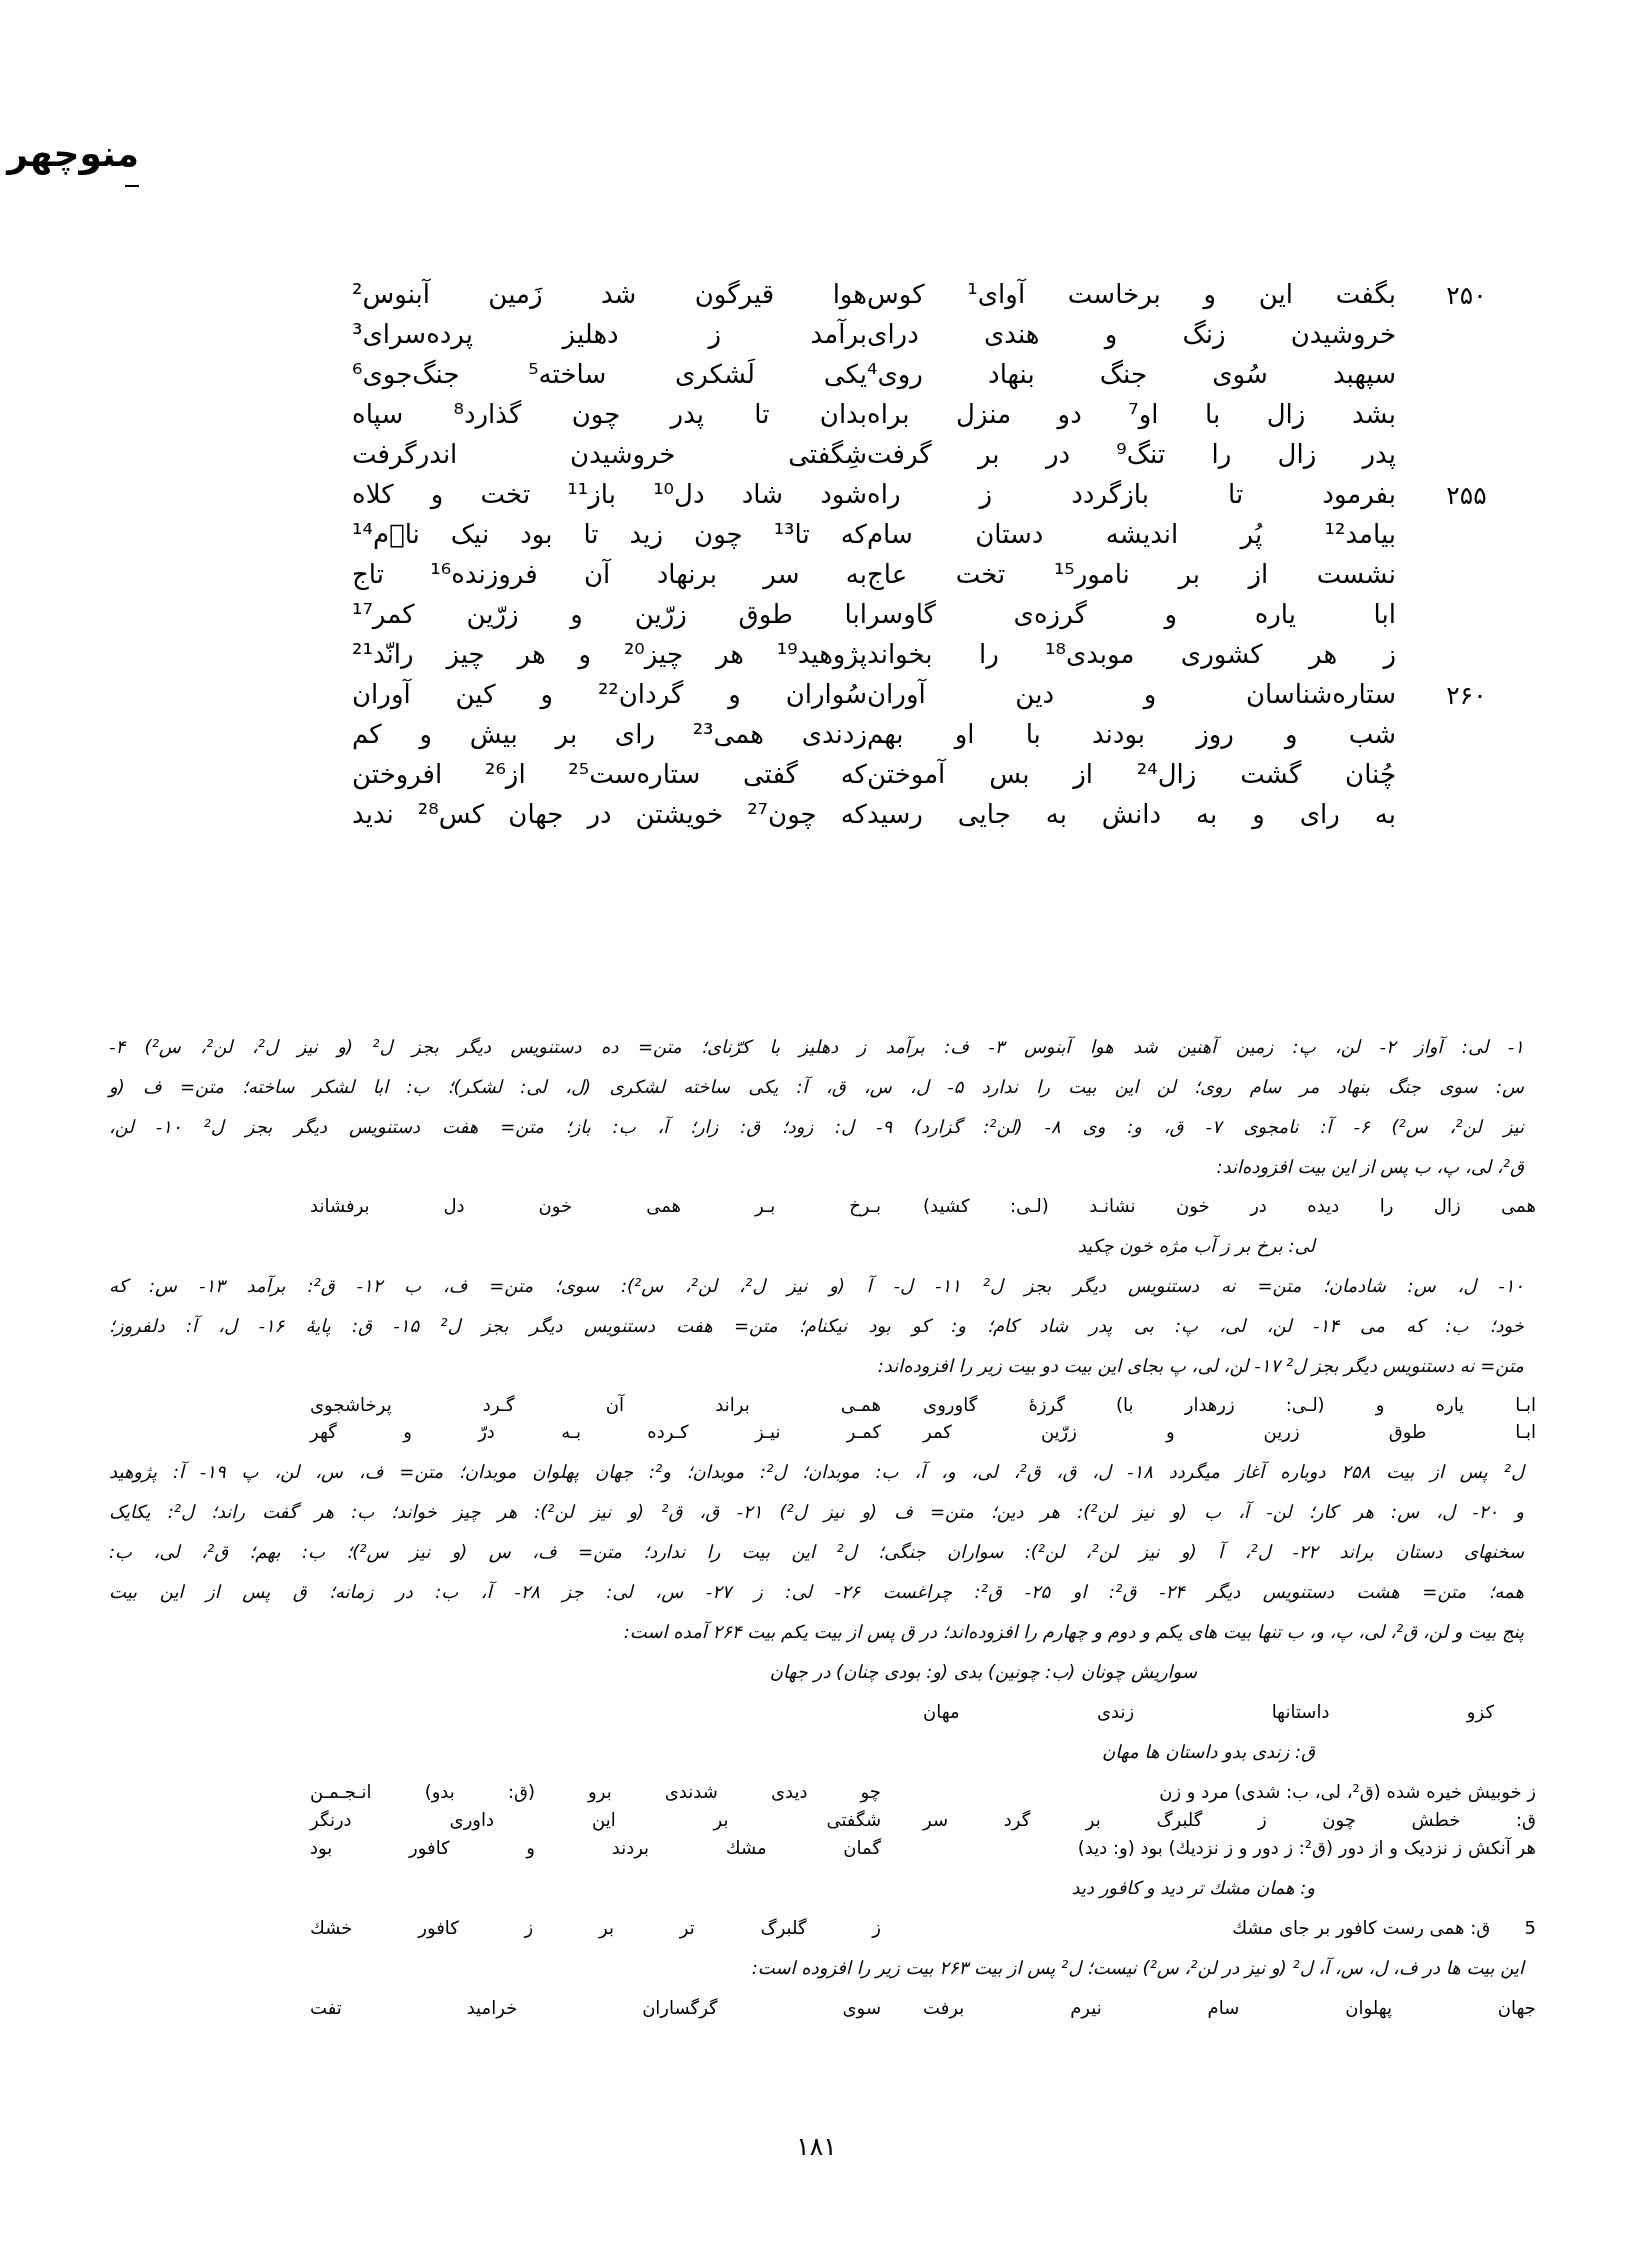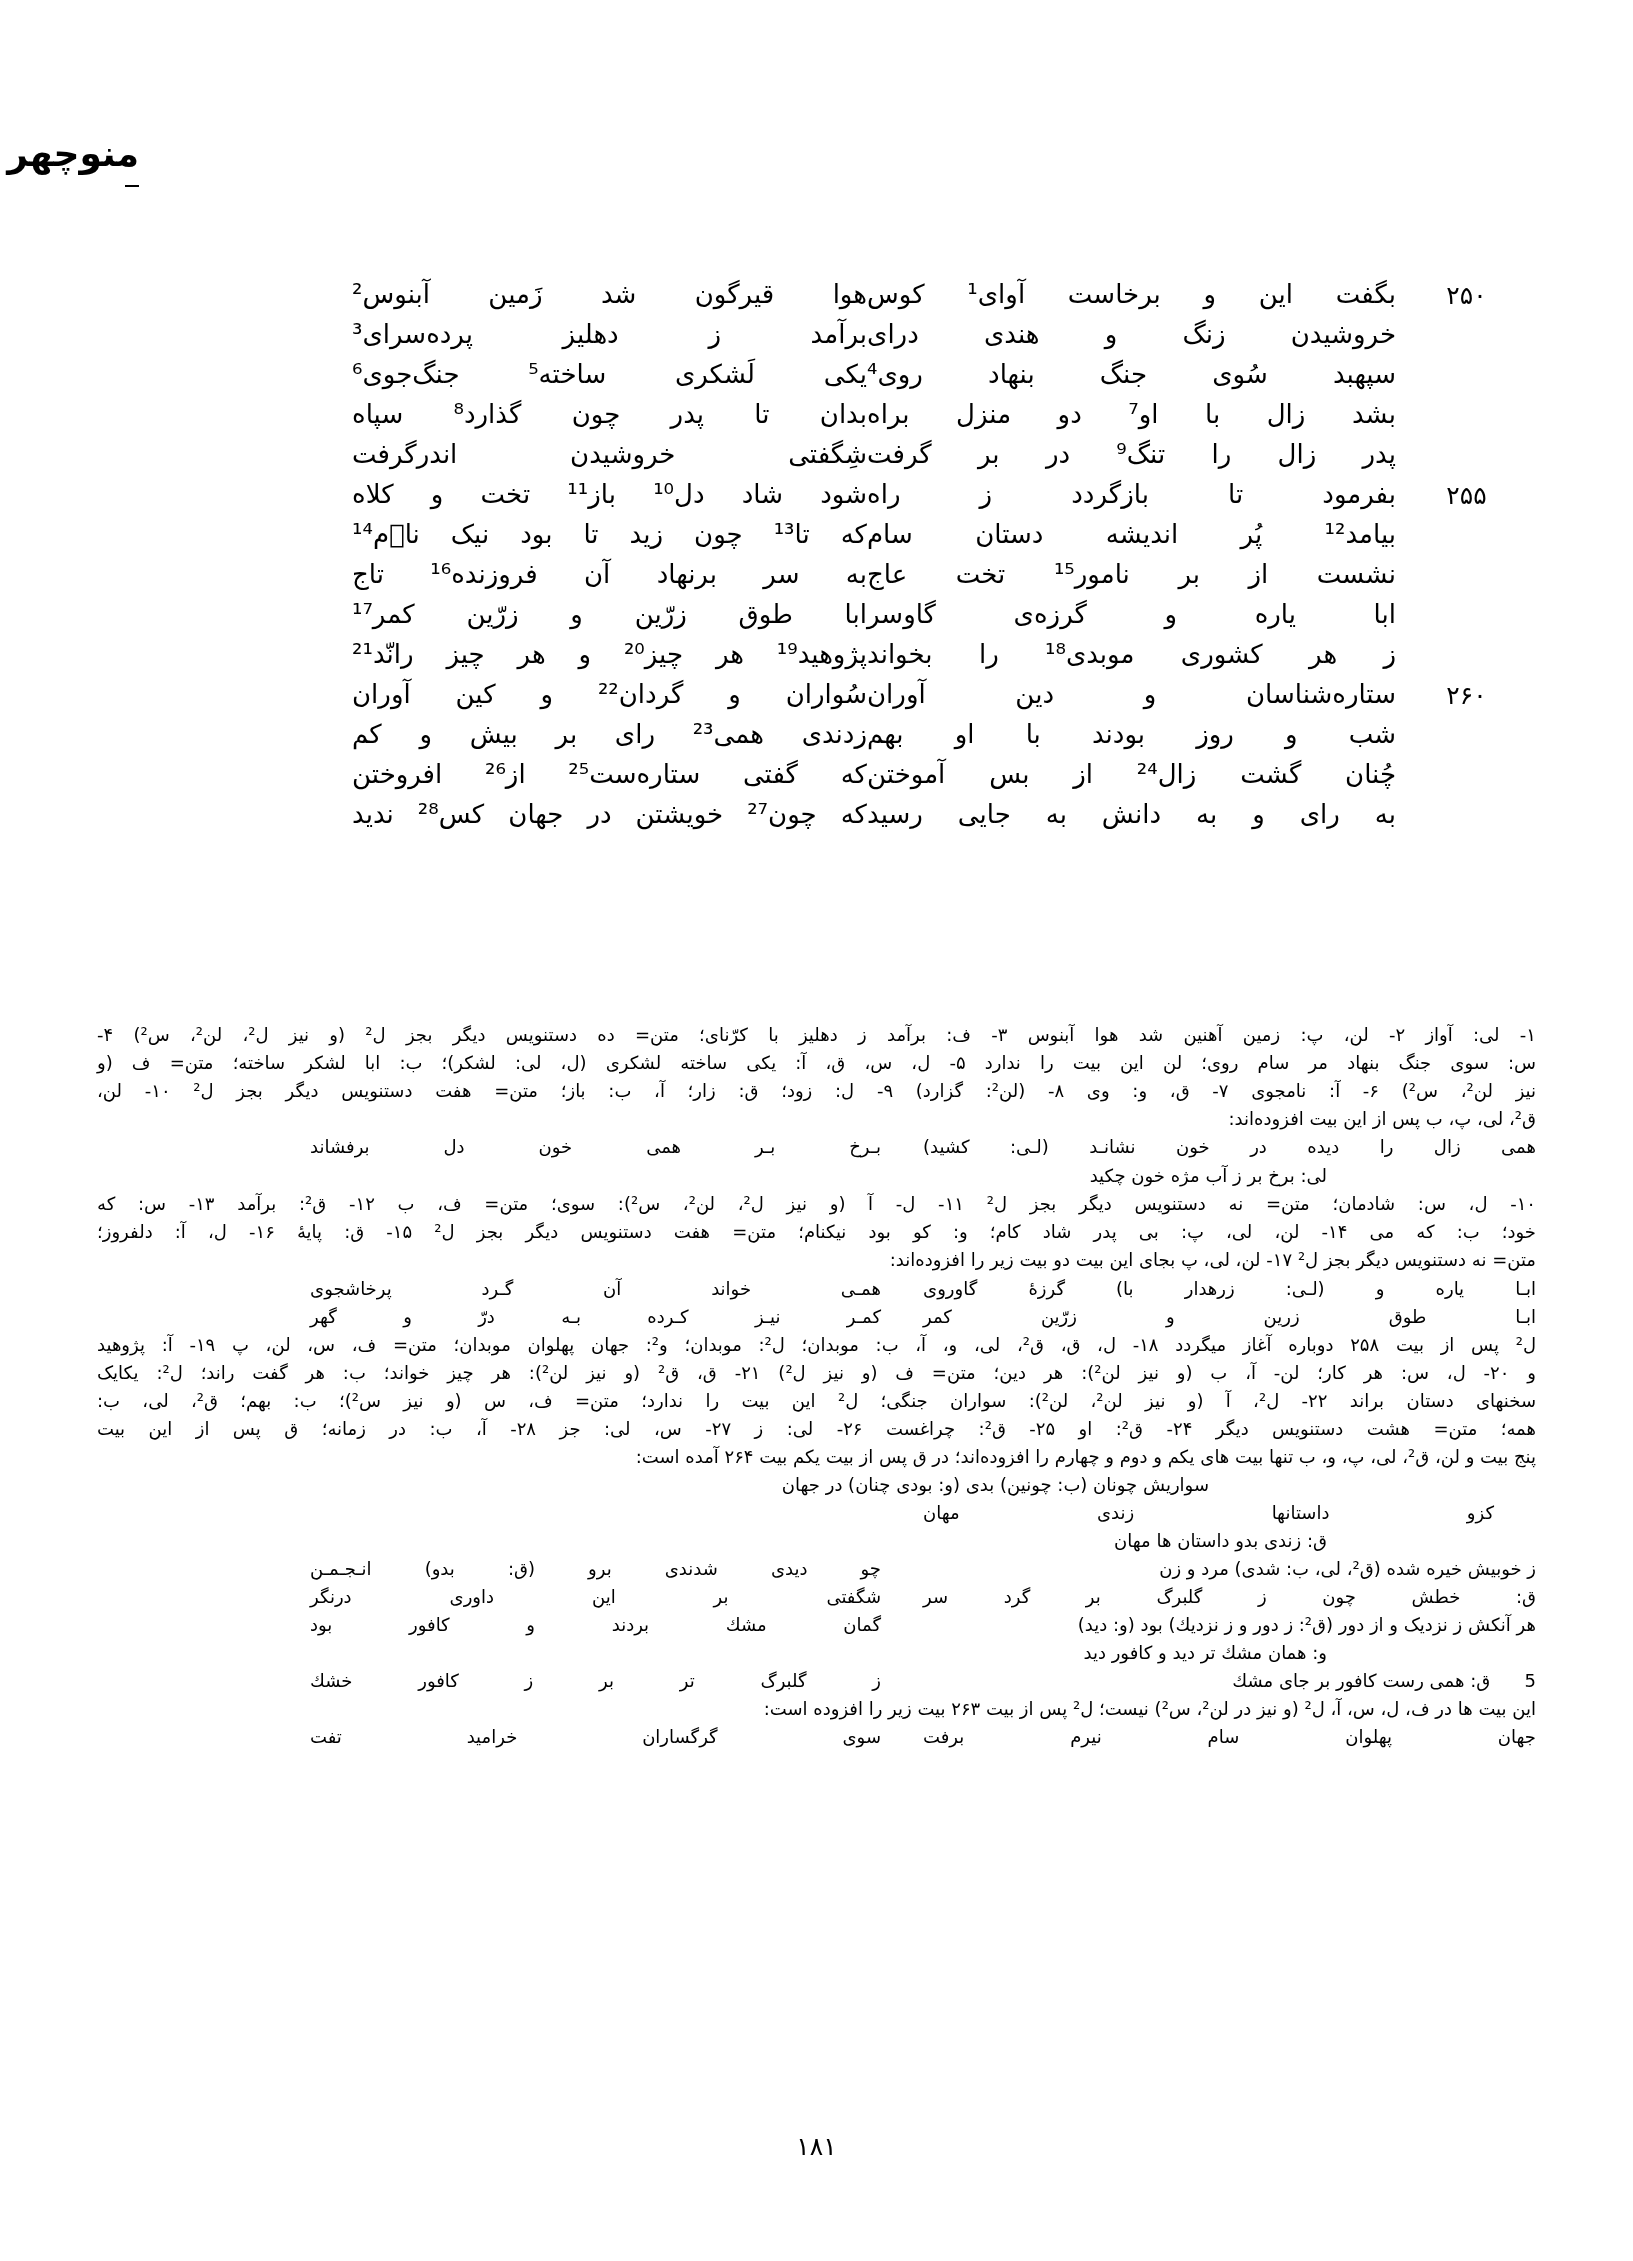--- a/index.html
+++ b/index.html
@@ -54,21 +54,21 @@
   .h2{width:529px;margin-right:33px;}
   .hemi > span{display:inline-block;}
 
   
   .apparatus{
     position:absolute;top:1021px;right:97px;left:97px;
     font-size:18px;line-height:28px;
     text-align:justify;
     text-align-last:right;
   }
-  .app-line{margin:0;padding:0;}
+  .app-line{margin:12px;padding:0;font-style:italic;}
   .app-just{text-align:justify;text-align-last:justify;}
   .app-right{text-align-last:right;}
 
   
   .ins-bayt{
     display:flex;flex-direction:row;
     font-size:18px;line-height:26.5px;
     margin:1.4px 0;
   }
   .ins-left,.ins-right{white-space:nowrap;}
@@ -402,21 +402,21 @@
           <span>یاره</span>
           <span>و</span>
           <span>(لـی:</span>
           <span>زرهدار</span>
           <span>با)</span>
           <span>گرزهٔ</span>
           <span>گاوروی</span>
         </div>
       <div class="ins-left ins-sp">
           <span>همـی</span>
-          <span>خواند</span>
+          <span>براند</span>
           <span>آن</span>
           <span>گـرد</span>
           <span>پرخاشجوی</span>
         </div>
     </div>
     <div class="ins-bayt">
       <div class="ins-right ins-sp">
           <span>ابـا</span>
           <span>طوق</span>
           <span>زرین</span>

